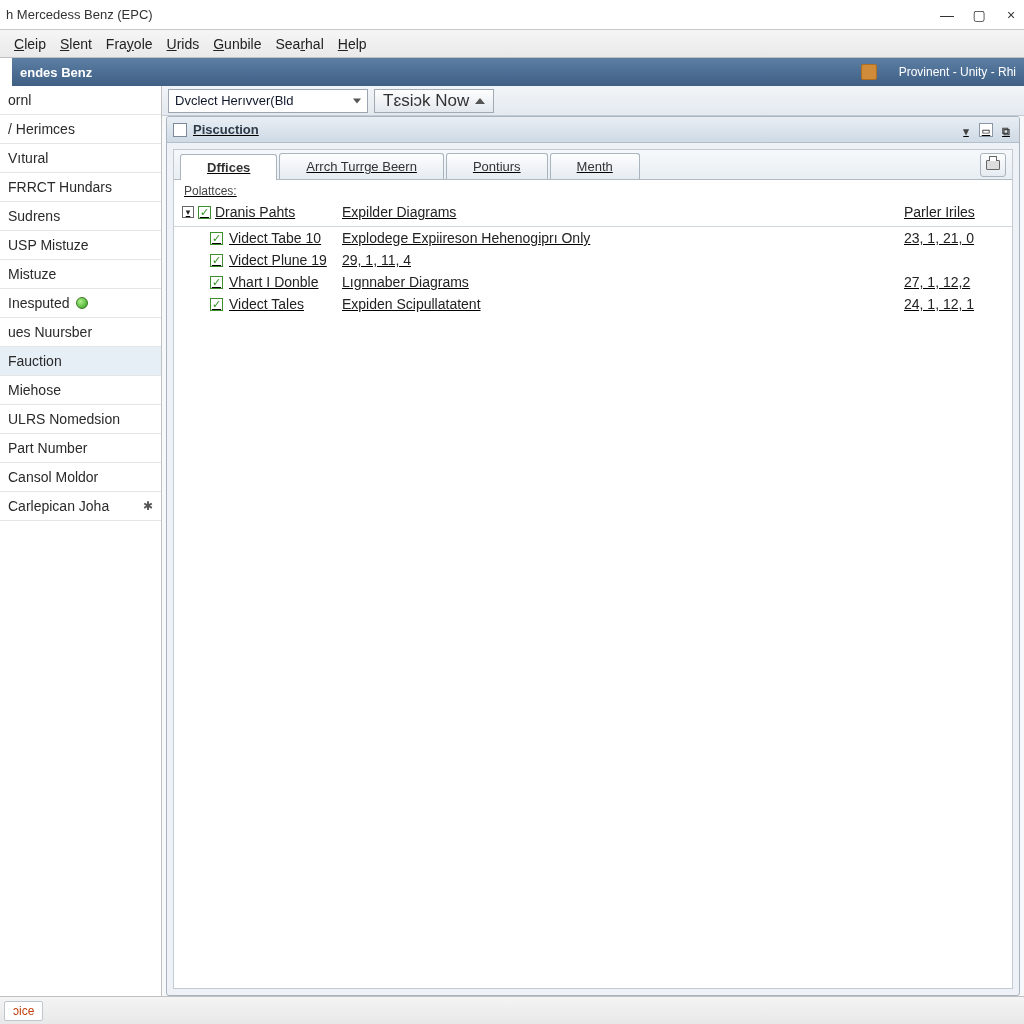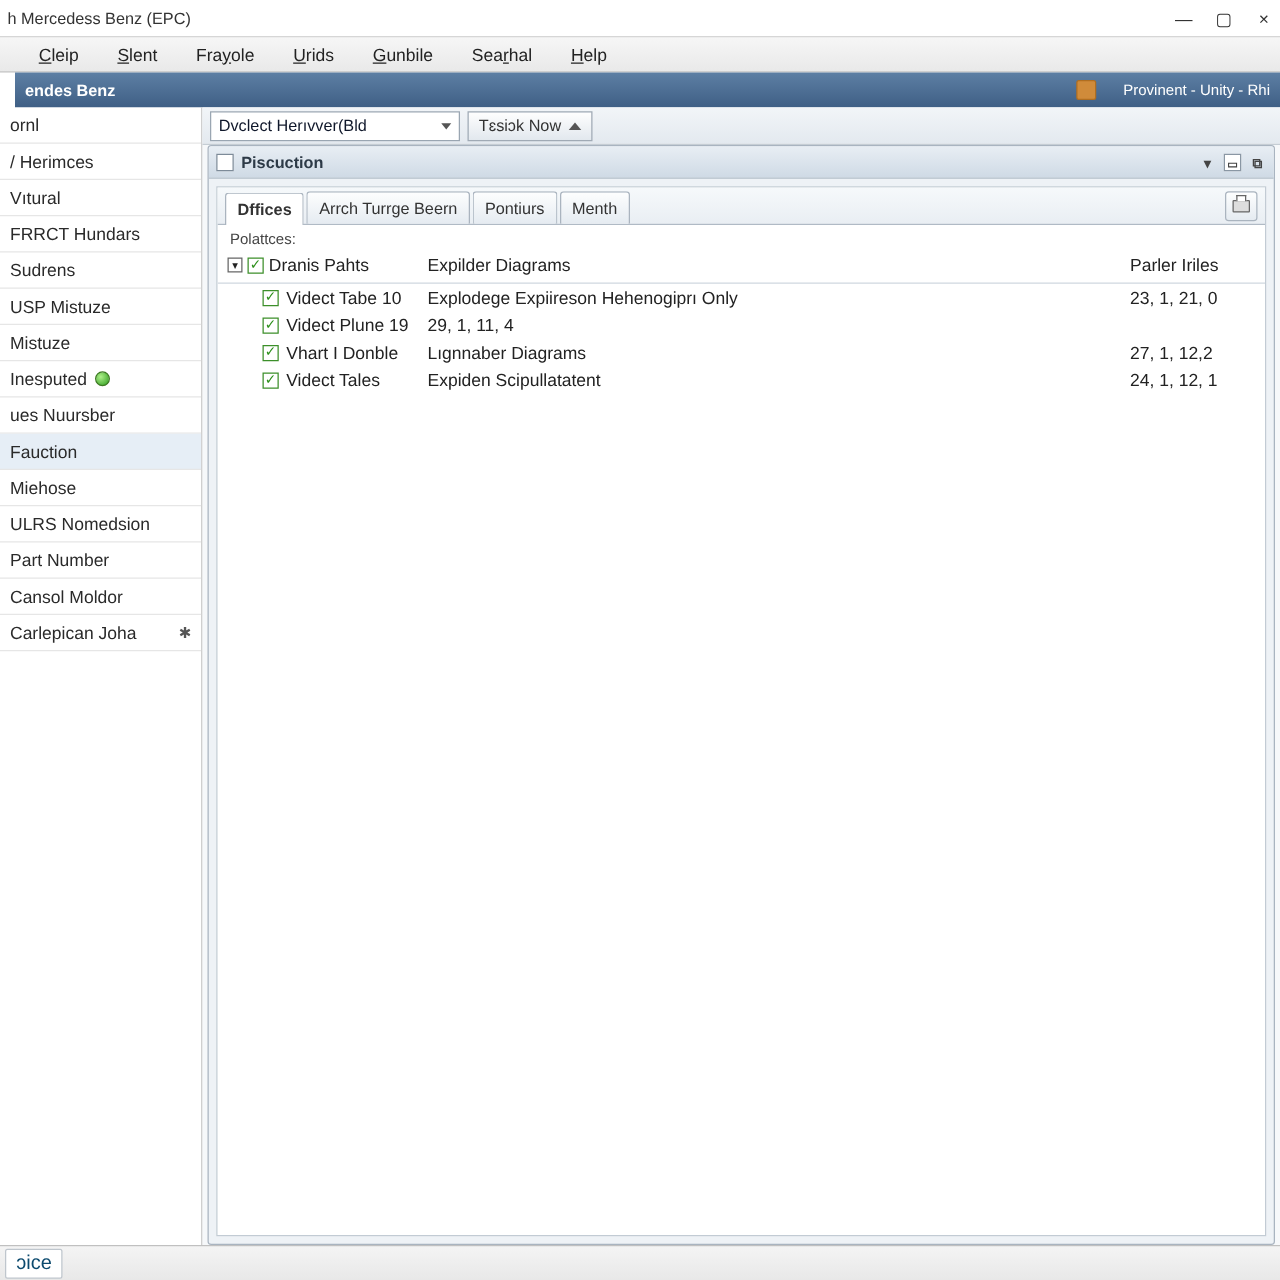--- a/index.html
+++ b/index.html
@@ -2,67 +2,67 @@
 <html><head>
 <meta charset="utf-8">
 <style>
 * { margin: 0; padding: 0; box-sizing: border-box; font-family: "Segoe UI", Tahoma, Arial, sans-serif; }
 html, body { width: 1024px; height: 1024px; overflow: hidden; background: #fff; }
 .titlebar { height: 30px; display: flex; align-items: center; padding: 0 6px; border-bottom: 1px solid #c9c9c9; font-size: 13px; color: #333; justify-content: space-between; }
 .titlebar .title { flex: 1; }
 .titlebar .win-btns { display: flex; gap: 18px; align-items: center; }
 .win-btn { width: 14px; height: 14px; display: inline-flex; align-items: center; justify-content: center; font-size: 14px; color: #333; }
 .menubar { height: 28px; display: flex; align-items: center; gap: 14px; padding: 0 14px; background: linear-gradient(#f6f6f6,#e9e9e9); border-bottom: 1px solid #c0c0c0; font-size: 14px; color: #222; }
-.menubar .menu-item { cursor: default; margin-left: 17px; }
+.menubar .menu-item { cursor: default; }
 .menubar .menu-item .ul { text-decoration: underline; }
 .header-strip { height: 28px; background: linear-gradient(#5d7fa4,#3f5f85); color: #fff; display: flex; align-items: center; justify-content: space-between; padding: 0 8px; font-size: 13px; font-weight: 600; margin-left: 12px; }
 .header-strip .right { display: flex; align-items: center; gap: 22px; font-weight: 400; font-size: 12px; }
 .header-icon { width: 16px; height: 16px; background: #d08b3a; border: 1px solid #b06e20; border-radius: 2px; display: inline-block; }
 .body-row { display: flex; height: calc(1024px - 30px - 28px - 28px - 28px); }
 .sidebar { width: 162px; border-right: 1px solid #c0c0c0; background: #fff; overflow: hidden; }
 .side-item { padding: 6px 8px; font-size: 14px; color: #2a2a2a; border-bottom: 1px solid #e6e6e6; display: flex; align-items: center; gap: 6px; cursor: default; }
 .side-item.selected { background: #e6eef6; }
 .side-item .dot { width: 12px; height: 12px; border-radius: 50%; background: radial-gradient(circle at 35% 35%, #aef08a, #2c9b1c); border: 1px solid #3d7a22; }
 .side-item .gear { font-size: 12px; color: #555; margin-left: auto; }
 .main { flex: 1; background: #f6f8fa; display: flex; flex-direction: column; }
 .toolbar-row { height: 30px; display: flex; align-items: center; gap: 6px; padding: 3px 6px; background: linear-gradient(#f2f5f8,#e3e9ef); border-bottom: 1px solid #c5cdd4; }
 .dropdown { height: 24px; border: 1px solid #9aa6b2; background: #fff; display: flex; align-items: center; padding: 0 20px 0 6px; font-size: 13px; color: #0f172a; position: relative; min-width: 200px; }
 .dropdown::after { content: ""; position: absolute; right: 6px; top: 50%; transform: translateY(-50%); border-left: 4px solid transparent; border-right: 4px solid transparent; border-top: 5px solid #555; }
-.task-btn { height: 24px; border: 1px solid #a0aab5; background: linear-gradient(#fefefe,#e2e8ee); display: flex; align-items: center; gap: 6px; padding: 0 8px; font-size: 13px; color: #333; }
+.task-btn { height: 24px; border: 1px solid #a0aab5; background: linear-gradient(#fefefe,#e2e8ee); display: flex; align-items: center; gap: 6px; padding: 0 8px; font-size: 17px; color: #333; }
 .task-btn .up { width: 10px; height: 10px; display: inline-block; position: relative; }
 .task-btn .up::before { content: ""; position: absolute; left: 0; top: 2px; border-left: 5px solid transparent; border-right: 5px solid transparent; border-bottom: 6px solid #555; }
-.panel { margin: 0 4px; border: 1px solid #a9b4c0; border-radius: 3px; background: #eef2f6; display: flex; flex-direction: column; flex: 1; overflow: hidden; }
+.panel { margin: 0 4px; border: 1px solid #a9b4c0; border-radius: 3px; background: #eef2f6; display: flex; flex-direction: column; flex: 1; overflow: hidden; text-decoration: underline; }
 .panel-header { height: 26px; background: linear-gradient(#e8eef4,#cfdae5); border-bottom: 1px solid #b2bec9; display: flex; align-items: center; gap: 6px; padding: 0 6px; font-size: 13px; font-weight: 600; color: #2d3a47; }
 .panel-header .spacer { flex: 1; }
 .panel-header .hdr-mini { width: 14px; height: 14px; display: inline-block; font-size: 11px; color: #444; text-align: center; line-height: 14px; border: 1px solid transparent; }
 .panel-header .hdr-mini.box { border: 1px solid #8a97a4; background: #fff; font-size: 9px; }
 .panel-header .doc-icon { width: 14px; height: 14px; border: 1px solid #7d8b99; background: #fff; display: inline-block; position: relative; }
 .panel-body { flex: 1; background: #fff; margin: 6px; border: 1px solid #c2cbd4; display: flex; flex-direction: column; overflow: hidden; position: relative; }
 .tabs-row { height: 30px; display: flex; align-items: flex-end; gap: 2px; padding: 0 6px; border-bottom: 1px solid #b0bac5; background: linear-gradient(#f6f9fb,#e9eef3); }
-.tab { height: 26px; padding: 0 9px; border: 1px solid #aab4bf; border-bottom: none; border-radius: 3px 3px 0 0; background: linear-gradient(#fdfefe,#e5ebf1); font-size: 13px; color: #333; display: flex; align-items: center; cursor: default; }
+.tab { height: 26px; padding: 0 26px; border: 1px solid #aab4bf; border-bottom: none; border-radius: 3px 3px 0 0; background: linear-gradient(#fdfefe,#e5ebf1); font-size: 13px; color: #333; display: flex; align-items: center; cursor: default; }
 .tab.active { background: #fff; font-weight: 600; position: relative; top: 1px; }
 .tabs-row .spacer { flex: 1; }
 .print-btn { width: 26px; height: 24px; border: 1px solid #aab4bf; border-radius: 3px; background: linear-gradient(#fdfefe,#e5ebf1); display: flex; align-items: center; justify-content: center; margin-bottom: 2px; }
 .print-icon { width: 14px; height: 10px; border: 1px solid #666; border-radius: 1px; background: #ddd; position: relative; }
 .print-icon::before { content: ""; position: absolute; top: -5px; left: 2px; right: 2px; height: 4px; background: #fff; border: 1px solid #666; border-bottom: none; }
 .subtitle { font-size: 12px; color: #444; padding: 4px 10px 2px; }
 .table-area { flex: 1; overflow: auto; font-size: 14px; color: #222; }
 .col-headers { display: flex; border-bottom: 1px solid #cfd7df; padding: 4px 8px 6px; font-size: 14px; color: #222; align-items: center; }
 .col-tree { width: 160px; display: flex; align-items: center; gap: 4px; }
 .col-desc { flex: 1; }
 .col-num { width: 100px; text-align: left; }
 .tree-toggle { width: 12px; height: 12px; border: 1px solid #666; display: inline-flex; align-items: center; justify-content: center; font-size: 9px; background: #fff; }
 .checkbox { width: 13px; height: 13px; border: 1px solid #3c8f2a; display: inline-flex; align-items: center; justify-content: center; background: #fff; }
 .checkbox .mark { color: #2c8f1a; font-size: 11px; line-height: 1; }
 .data-row { display: flex; padding: 3px 8px; align-items: center; }
 .data-row .indent { width: 22px; }
 .data-row .cell-tree { width: 160px; display: flex; align-items: center; gap: 6px; }
 .data-row .cell-desc { flex: 1; }
 .data-row .cell-num { width: 100px; }
-.status-bar { height: 28px; border-top: 1px solid #c0c0c0; background: linear-gradient(#f4f4f4,#e8e8e8); display: flex; align-items: center; padding: 0 4px; font-size: 16px; color: #0c4a6e; }
+.status-bar { height: 28px; border-top: 1px solid #c0c0c0; background: linear-gradient(#f4f4f4,#e8e8e8); display: flex; align-items: center; padding: 0 4px; font-size: 12px; color: #c2410c; }
 .status-seg { border: 1px solid #bfc6cd; padding: 2px 8px; background: #fff; border-radius: 2px; }
 </style>
 </head>
 <body>
 
 <div class="titlebar">
   <span class="title">h Mercedess Benz (EPC)</span>
   <div class="win-btns">
     <span class="win-btn">—</span>
     <span class="win-btn">▢</span>

